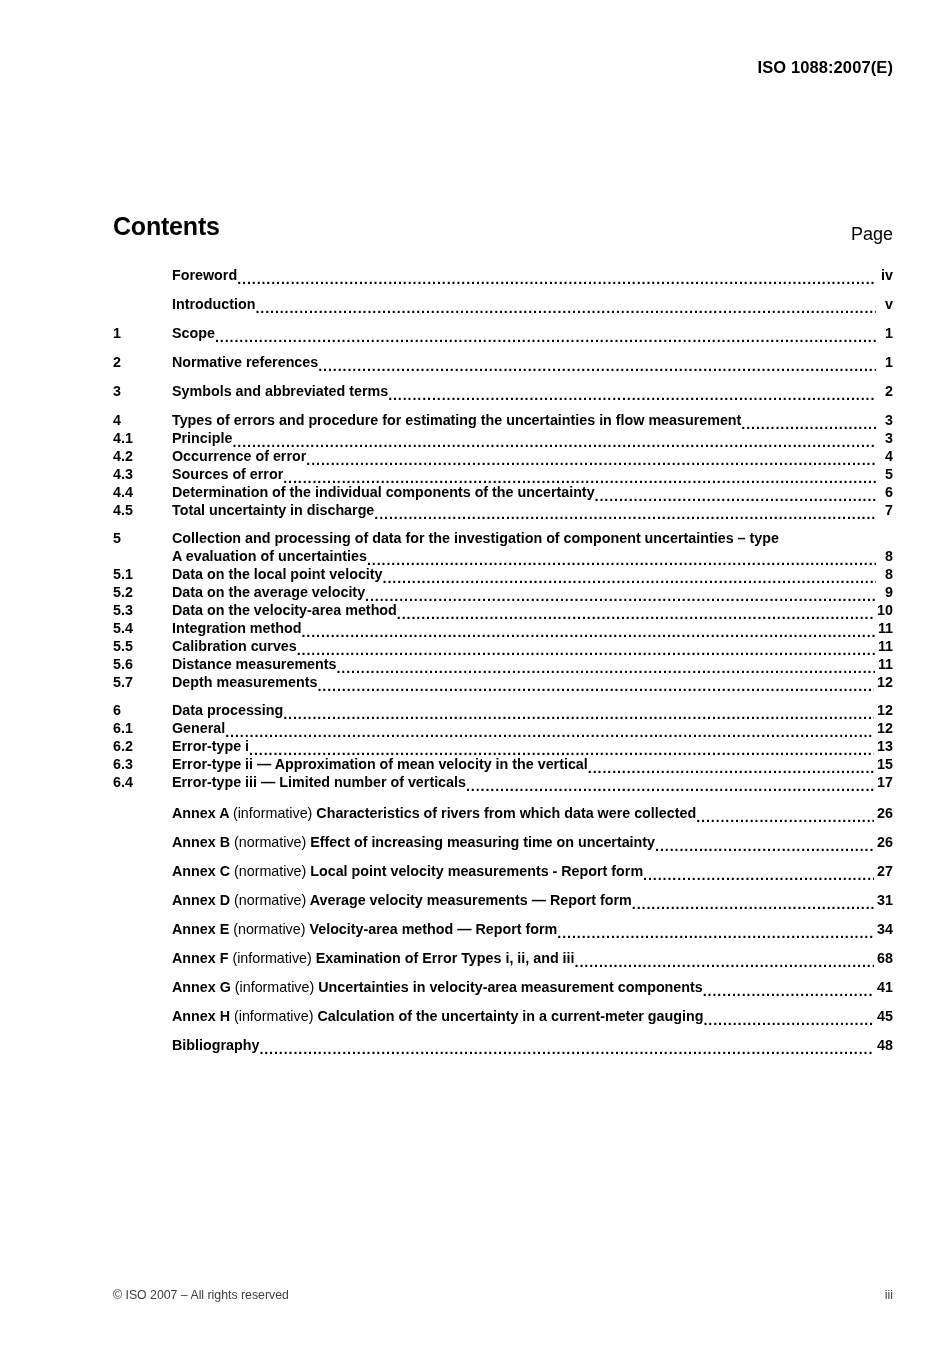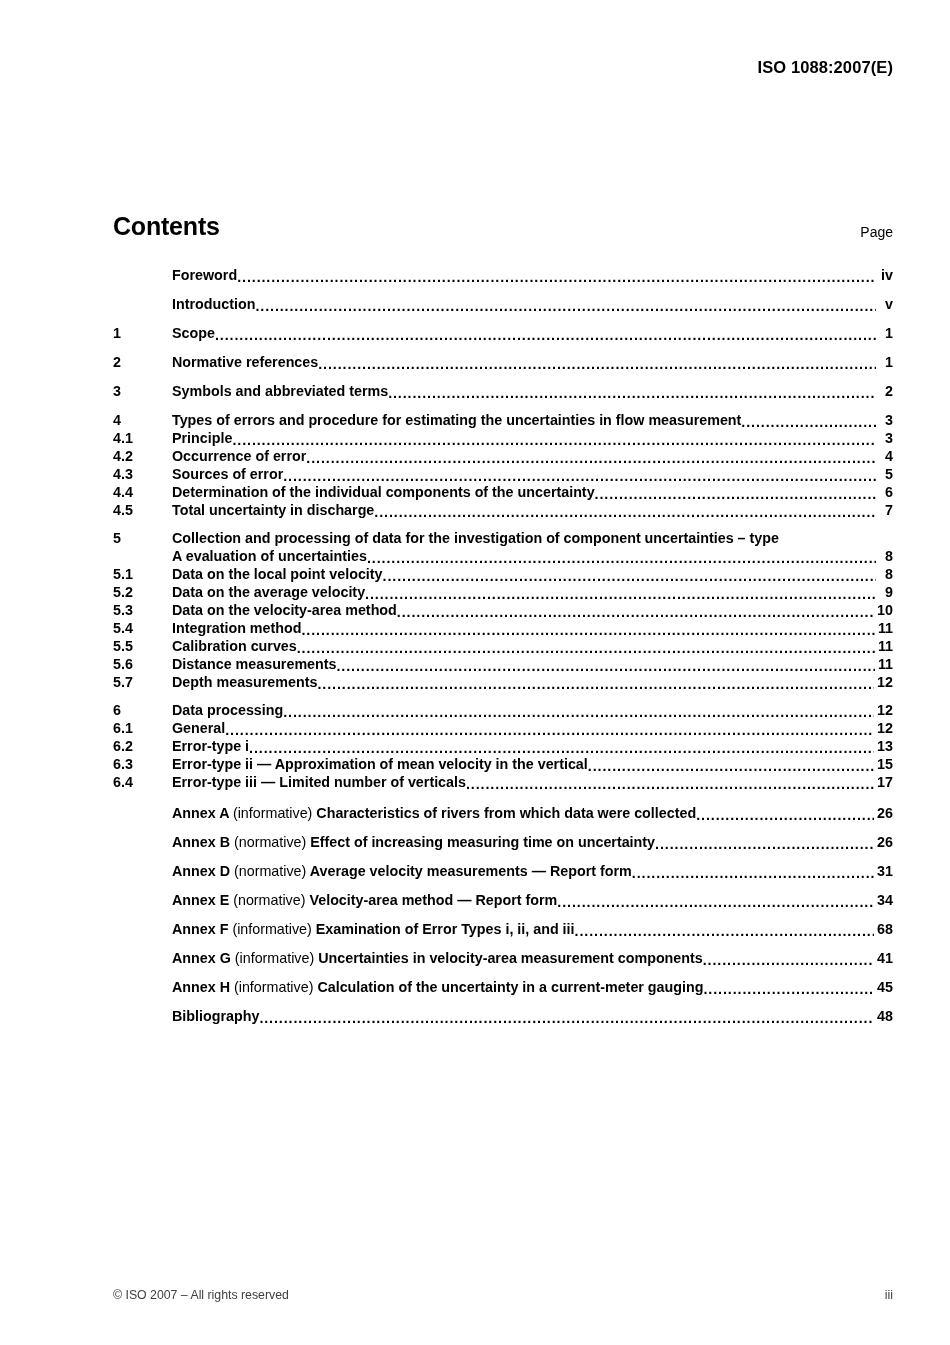--- a/index.html
+++ b/index.html
@@ -50,35 +50,35 @@
     left: 0;
     top: 0;
     font-size: 25px;
     font-weight: bold;
     letter-spacing: -0.2px;
   }
   .page-label {
     position: absolute;
     right: 0;
     top: 12px;
-    font-size: 14px;
+    font-size: 18px;
     font-weight: normal;
   }
 
   
   .toc {
     position: absolute;
     left: 113px;
     top: 266px;
     width: 780px;
   }
 
   .row {
     display: flex;
-    align-items: center;
+    align-items: flex-end;
     width: 100%;
     font-size: 14.3px;
     font-weight: bold;
     line-height: 18px;
     white-space: nowrap;
     overflow: hidden;
   }
 
   
   .row.front    { line-height: 18px; margin-bottom: 11px; }   
@@ -311,20 +311,26 @@
         <span class="pg">26</span>
       </div>
       <div class="row annex">
         <span class="num empty"></span>
         <span class="txt"><span>Annex B </span><span class="reg">(normative)</span><span>  Effect of increasing measuring time on uncertainty</span></span>
         <span class="leader"></span>
         <span class="pg">26</span>
       </div>
       <div class="row annex">
         <span class="num empty"></span>
+        <span class="txt"><span>Annex C </span><span class="reg">(normative)</span><span>  Local point velocity measurements - Report form</span></span>
+        <span class="leader"></span>
+        <span class="pg">27</span>
+      </div>
+      <div class="row annex">
+        <span class="num empty"></span>
         <span class="txt"><span>Annex D </span><span class="reg">(normative)</span><span>  Average velocity measurements — Report form </span></span>
         <span class="leader"></span>
         <span class="pg">31</span>
       </div>
       <div class="row annex">
         <span class="num empty"></span>
         <span class="txt"><span>Annex E </span><span class="reg">(normative)</span><span>  Velocity-area method — Report form </span></span>
         <span class="leader"></span>
         <span class="pg">34</span>
       </div>

